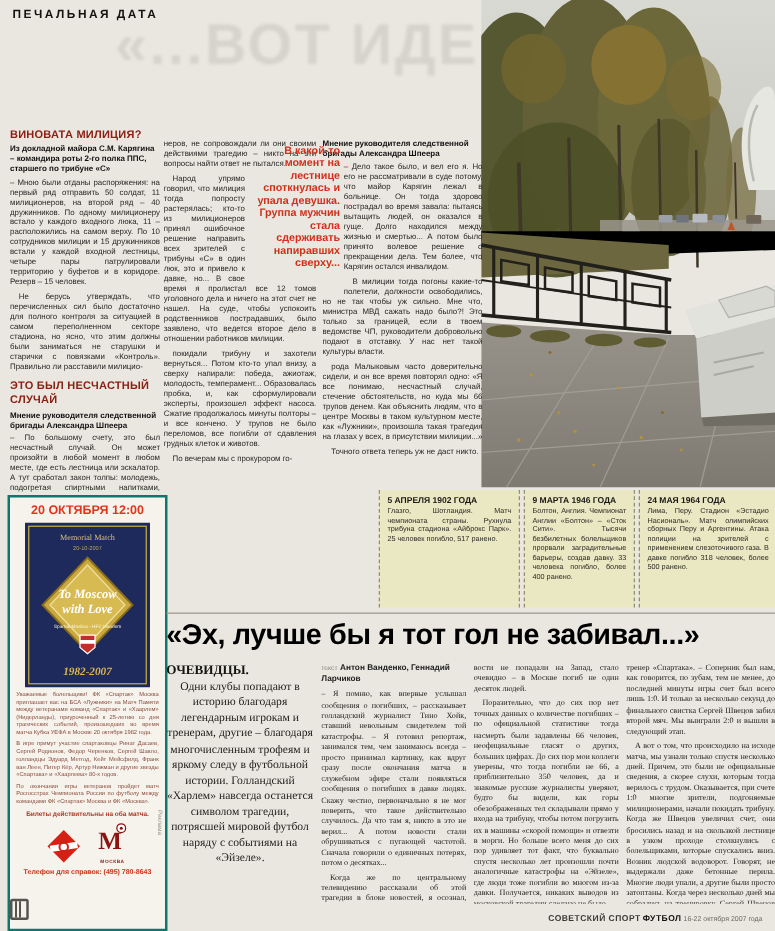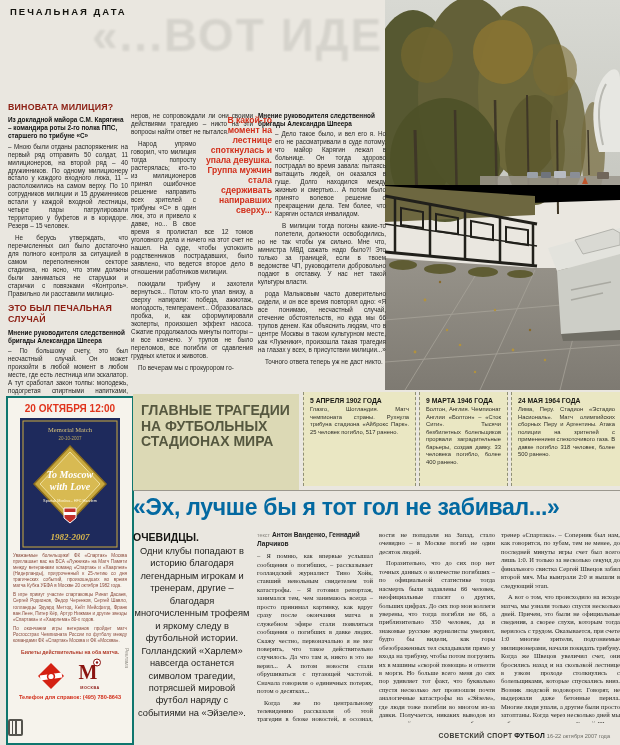--- a/index.html
+++ b/index.html
@@ -46,23 +46,23 @@
       text-transform:uppercase;z-index:2;}
   .tragbox{position:absolute;top:392px;height:84px;background:#eae7c3;border-left:1px dashed #8f8f75;
       border-right:1px dashed #8f8f75;padding:5px 6px;z-index:2;}
   .tb1{left:303px;width:99px;}
   .tb2{left:419px;width:75px;}
   .tb3{left:511px;width:97px;}
   .trag-date{font-size:6.8px;font-weight:bold;color:#181814;margin-bottom:2px;}
   .trag-text{font-size:5.8px;line-height:1.3;color:#2e2e28;text-align:justify;}
   
   .feature{position:absolute;left:133px;top:490px;width:487px;height:240px;border-top:1px solid #9a978e;z-index:2;}
-  .headline{font-size:23px;font-weight:800;letter-spacing:-.3px;color:#0369a1;margin:3px 0 7px;white-space:nowrap;}
+  .headline{font-size:23px;font-weight:800;letter-spacing:-.3px;color:#000000;margin:3px 0 7px;white-space:nowrap;}
   .fcol{position:absolute;top:40px;height:192px;overflow:hidden;}
-  .fcolA{left:0;width:118px;}
+  .fcolA{left:0;width:118px;font-family:Liberation Serif, serif;}
   .fcolB{left:124px;width:116px;}
   .fcolC{left:246px;width:116px;}
   .fcolD{left:368px;width:119px;}
   .kicker{font-size:10.5px;font-weight:800;color:#151512;margin-bottom:2px;}
   .lead{font-size:9.3px;line-height:1.34;color:#1d1d1a;text-align:center;}
   .byline{font-size:6.6px;font-weight:bold;color:#222;margin-bottom:4px;line-height:1.3;}
   .byline .lbl{font-weight:normal;font-size:5.4px;color:#8a8780;margin-right:2px;}
   .serif p{font-family:"Liberation Serif",serif;font-size:6.5px;line-height:1.3;text-align:justify;
       margin:0 0 3px;text-indent:7px;color:#23231f;}
   .serif p.noind{text-indent:0;}
@@ -182,21 +182,21 @@
         <circle cx="160" cy="360" r="1.2"></circle>
     </g>
   </svg>
 
   <div class="cols">
     <div class="col col1">
       <div class="red-head">ВИНОВАТА МИЛИЦИЯ?</div>
       <div class="subhead">Из докладной майора С.М. Карягина – командира роты 2-го полка ППС, старшего по трибуне «С»</div>
       <p class="noind">– Мною были отданы распоряжения: на первый ряд отправить 50 солдат, 11 милиционеров, на второй ряд – 40 дружинников. По одному милиционеру встало у каждого входного люка, 11 – расположились на самом верху. По 10 сотрудников милиции и 15 дружинников встали у каждой входной лестницы, четыре пары патрулировали территорию у буфетов и в коридоре. Резерв – 15 человек.</p>
       <p>Не берусь утверждать, что перечисленных сил было достаточно для полного контроля за ситуацией в самом переполненном секторе стадиона, но ясно, что этим должны были заниматься не старушки и старички с повязками «Контроль». Правильно ли расставили милицио-</p>
-      <div class="red-head mt">ЭТО БЫЛ ПЕЧАЛЬНАЯ СЛУЧАЙ</div>
+      <div class="red-head mt">ЭТО БЫЛ НЕСЧАСТНЫЙ СЛУЧАЙ</div>
       <div class="subhead">Мнение руководителя следственной бригады Александра Шпеера</div>
       <p class="noind">– По большому счету, это был несчастный случай. Он может произойти в любой момент в любом месте, где есть лестница или эскалатор. А тут сработал закон толпы: молодежь, подогретая спиртными напитками, кинулась в основном в один выход. Добавило неразберихи, что «Спартак» забил гол в самом конце игры, когда многие уже</p>
     </div>
     <div class="col col2">
       <p class="noind">неров, не сопровождали ли они своими действиями трагедию – никто на эти вопросы найти ответ не пытался.</p>
       <p><span class="cutout-r"></span><span>Народ упрямо говорил, что милиция тогда попросту растерялась; кто-то из милиционеров принял ошибочное решение направить всех зрителей с трибуны «С» в один люк, это и привело к давке, но... В свое время я пролистал все 12 томов уголовного дела и ничего на этот счет не нашел. На суде, чтобы успокоить родственников пострадавших, было заявлено, что ведется второе дело в отношении работников милиции.</span></p>
       <p>покидали трибуну и захотели вернуться... Потом кто-то упал внизу, а сверху напирали: победа, ажиотаж, молодость, темперамент... Образовалась пробка, и, как сформулировали эксперты, произошел эффект насоса. Сжатие продолжалось минуты полторы – и все кончено. У трупов не было переломов, все погибли от сдавления грудных клеток и животов.</p>
       <p>По вечерам мы с прокурором го-</p>
     </div>
     <div class="col col3">
@@ -243,21 +243,20 @@
           <circle cx="20" cy="4.5" r="1.2" fill="#8b1410"></circle>
           <text x="11" y="21" text-anchor="middle" font-size="20" font-weight="bold" fill="#8b1410" font-family="Liberation Serif, serif">М</text>
         </svg>
         <div class="moskva-cap">МОСКВА</div>
       </div>
     </div>
     <div class="ad-phone">Телефон для справок: (495) 780-8643</div>
   </div>
   <div class="ad-marker">Реклама</div>
 
-  <div class="trag-title">ГЛАВНЫЕ ТРАГЕДИИ НА ФУТБОЛЬНЫХ СТАДИОНАХ МИРА</div>
   <div class="tragbox tb1">
     <div class="trag-date">5 АПРЕЛЯ 1902 ГОДА</div>
     <div class="trag-text">Глазго, Шотландия. Матч чемпионата страны. Рухнула трибуна стадиона «Айброкс Парк». 25 человек погибло, 517 ранено.</div>
   </div>
   <div class="tragbox tb2">
     <div class="trag-date">9 МАРТА 1946 ГОДА</div>
     <div class="trag-text">Болтон, Англия. Чемпионат Англии «Болтон» – «Сток Сити». Тысячи безбилетных болельщиков прорвали заградительные барьеры, создав давку. 33 человека погибло, более 400 ранено.</div>
   </div>
   <div class="tragbox tb3">
     <div class="trag-date">24 МАЯ 1964 ГОДА</div>

